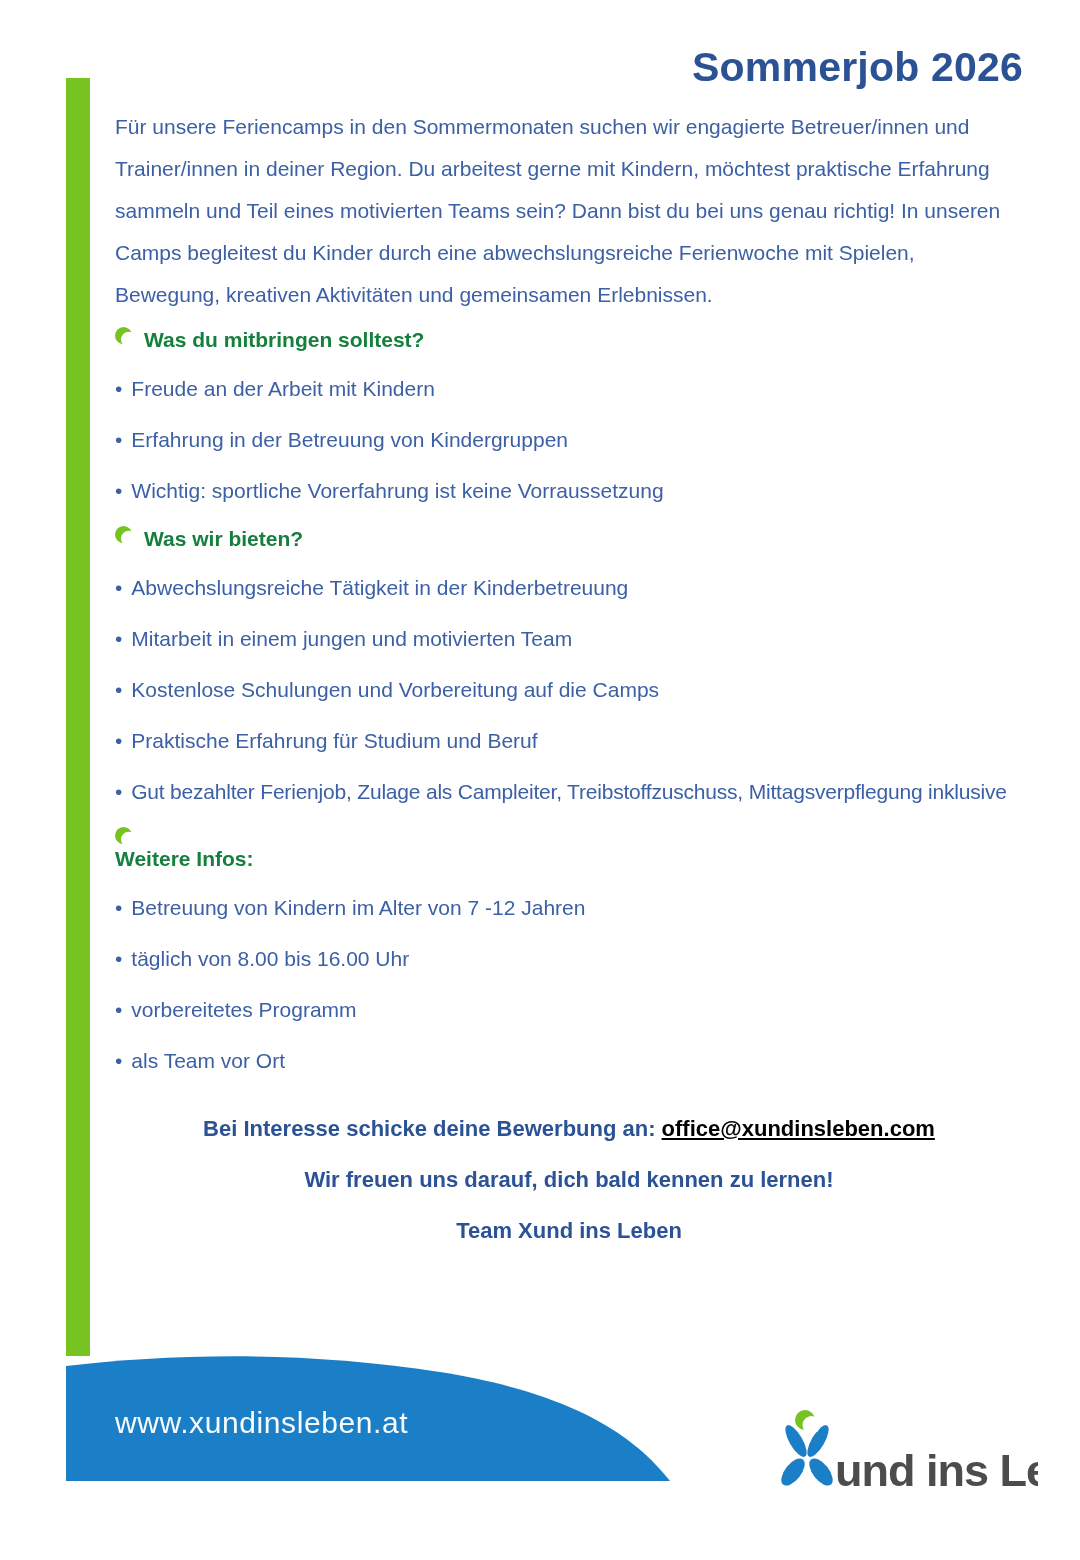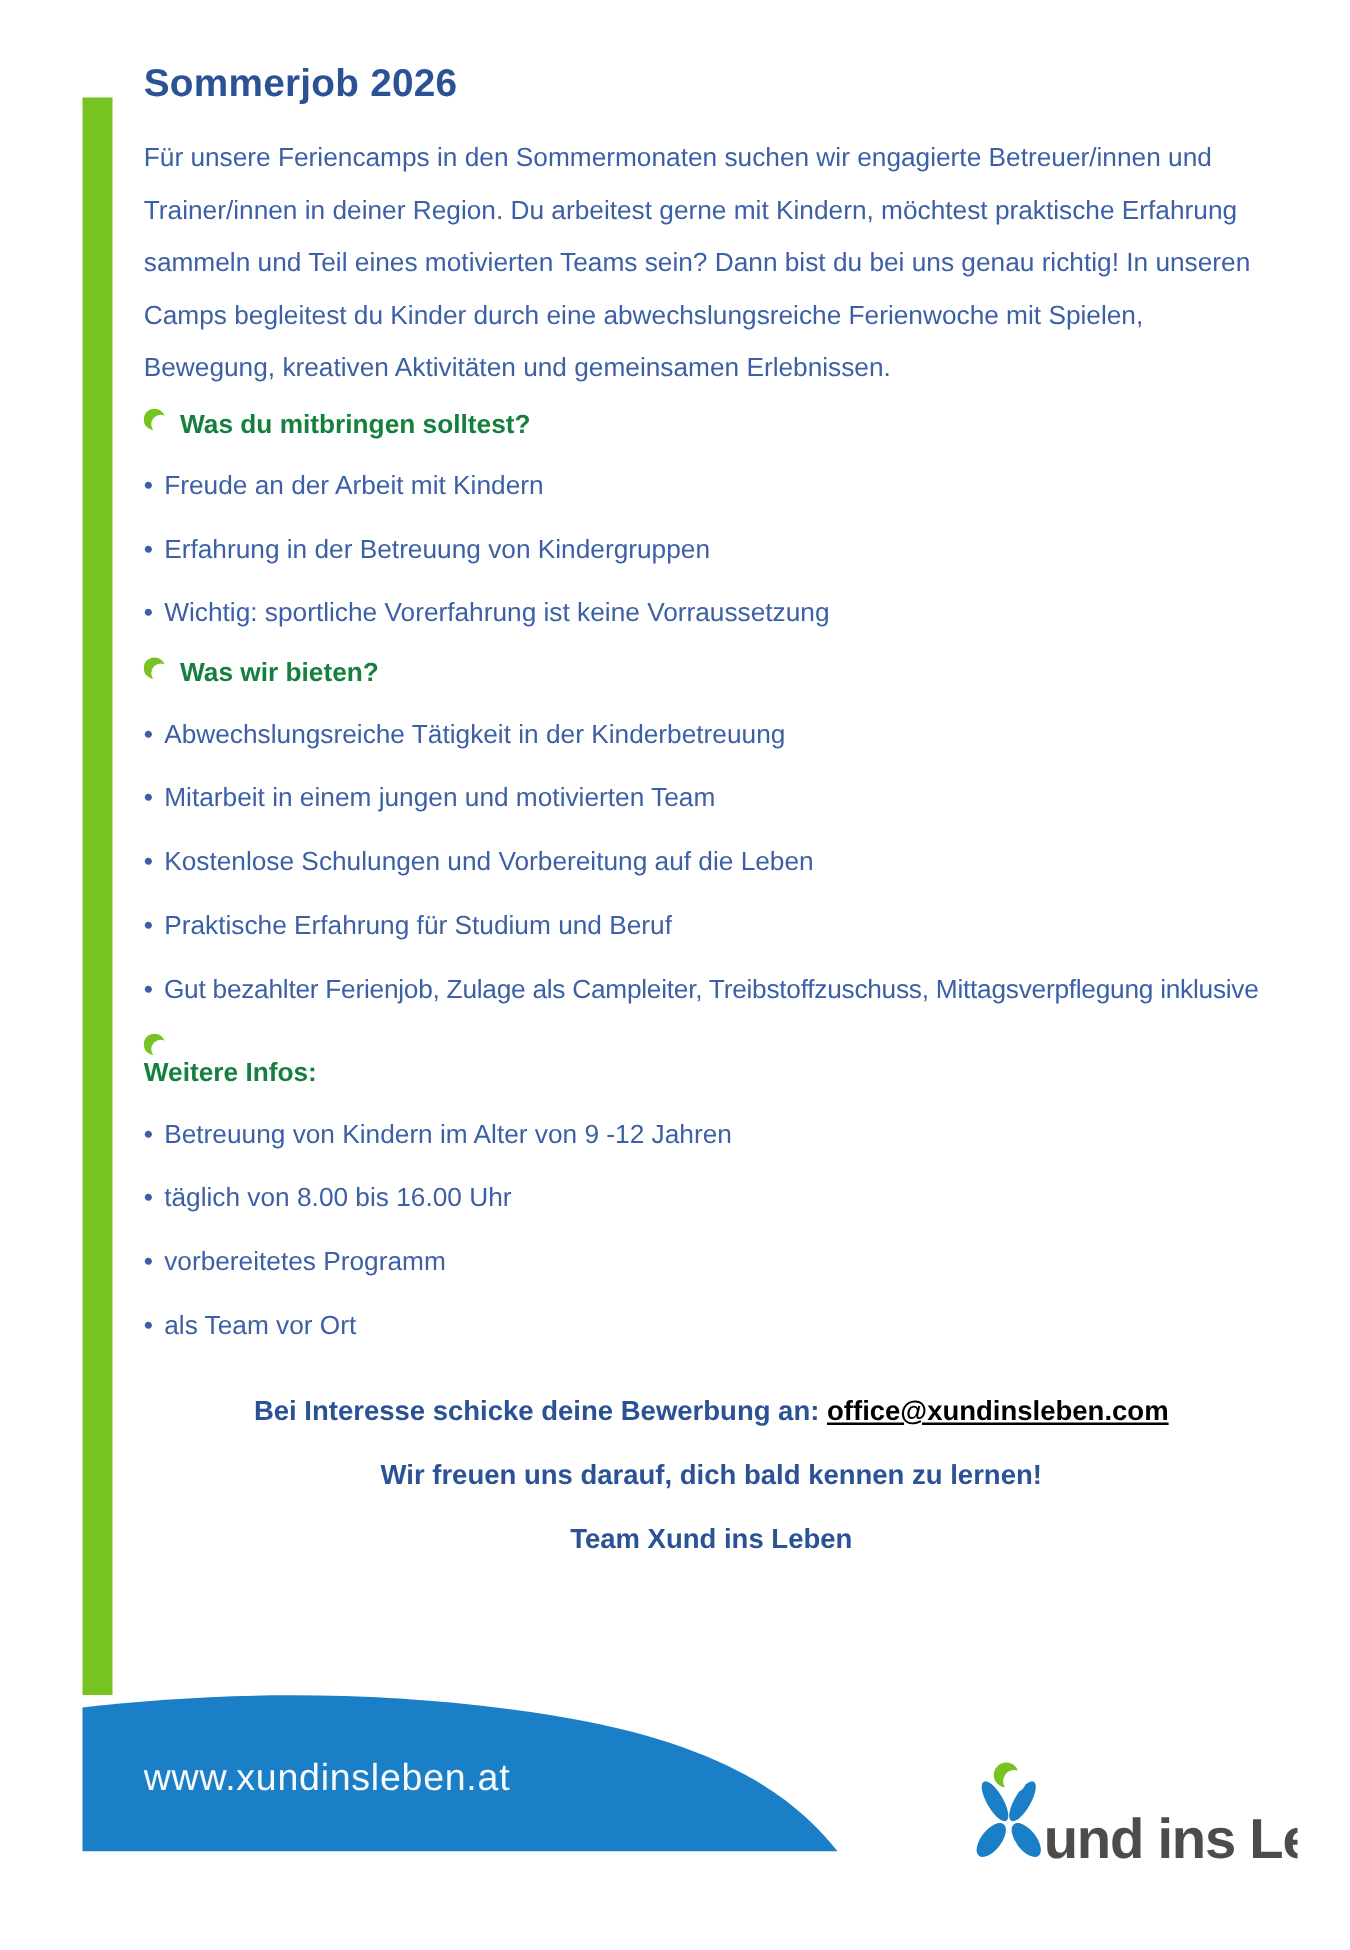--- a/index.html
+++ b/index.html
@@ -5,22 +5,22 @@
   html,body{margin:0;padding:0;}
   body{
     width:1080px;height:1560px;background:#ffffff;
     font-family:"Liberation Sans", sans-serif;
     position:relative;overflow:hidden;
   }
   .page{position:relative;width:1080px;height:1560px;}
   .greenbar{position:absolute;left:66px;top:78px;width:24px;height:1278px;background:#76c322;}
   .content{position:absolute;left:115px;top:0;width:908px;}
   .title{
-    margin:48px 0 0 0;font-size:31px;line-height:38px;font-weight:bold;
-    color:#2b5295;text-align:left;letter-spacing:0.2px;
+    margin:48px 0 0 0;font-size:41px;line-height:38px;font-weight:bold;
+    color:#2b5295;text-align:right;letter-spacing:0.2px;
   }
   .intro{
     margin:20px 0 0 0;font-size:21px;line-height:42px;color:#3c60a6;
   }
   .sec-header{
     display:flex;align-items:flex-start;margin-top:10px;
     color:#15803d;font-weight:bold;font-size:21px;line-height:27px;
   }
   .sec-header.mt2{margin-top:4px;}
   .sec-header.mt3{margin-top:10px;flex-direction:column;}
@@ -70,34 +70,34 @@
     <div class="sec-header mt2">
       <svg class="crescent" viewBox="0 0 20 20">
         <circle cx="9" cy="10" r="9" fill="#76c322"></circle>
         <circle cx="14.5" cy="14.2" r="8.2" fill="#ffffff"></circle>
       </svg>
       <span>Was wir bieten?</span>
     </div>
     <div class="bullets">
       <div class="bullet"><span class="dot">•</span><span>Abwechslungsreiche Tätigkeit in der Kinderbetreuung</span></div>
       <div class="bullet"><span class="dot">•</span><span>Mitarbeit in einem jungen und motivierten Team</span></div>
-      <div class="bullet"><span class="dot">•</span><span>Kostenlose Schulungen und Vorbereitung auf die Leben</span></div>
+      <div class="bullet"><span class="dot">•</span><span>Kostenlose Schulungen und Vorbereitung auf die Camps</span></div>
       <div class="bullet"><span class="dot">•</span><span>Praktische Erfahrung für Studium und Beruf</span></div>
       <div class="bullet justify"><span class="dot">•</span><span>Gut bezahlter Ferienjob, Zulage als Campleiter, Treibstoffzuschuss, Mittagsverpflegung inklusive</span></div>
     </div>
 
     <div class="sec-header mt3">
       <svg class="crescent" viewBox="0 0 20 20">
         <circle cx="9" cy="10" r="9" fill="#76c322"></circle>
         <circle cx="14.5" cy="14.2" r="8.2" fill="#ffffff"></circle>
       </svg>
       <span>Weitere Infos:</span>
     </div>
     <div class="bullets">
-      <div class="bullet"><span class="dot">•</span><span>Betreuung von Kindern im Alter von 9 -12 Jahren</span></div>
+      <div class="bullet"><span class="dot">•</span><span>Betreuung von Kindern im Alter von 7 -12 Jahren</span></div>
       <div class="bullet"><span class="dot">•</span><span>täglich von 8.00 bis 16.00 Uhr</span></div>
       <div class="bullet"><span class="dot">•</span><span>vorbereitetes Programm</span></div>
       <div class="bullet"><span class="dot">•</span><span>als Team vor Ort</span></div>
     </div>
 
     <div class="cta">
       <div class="cta-line"><span>Bei Interesse schicke deine Bewerbung an: </span><a class="email">office@xundinsleben.com</a></div>
       <div class="cta-line">Wir freuen uns darauf, dich bald kennen zu lernen!</div>
       <div class="cta-line">Team Xund ins Leben</div>
     </div>

